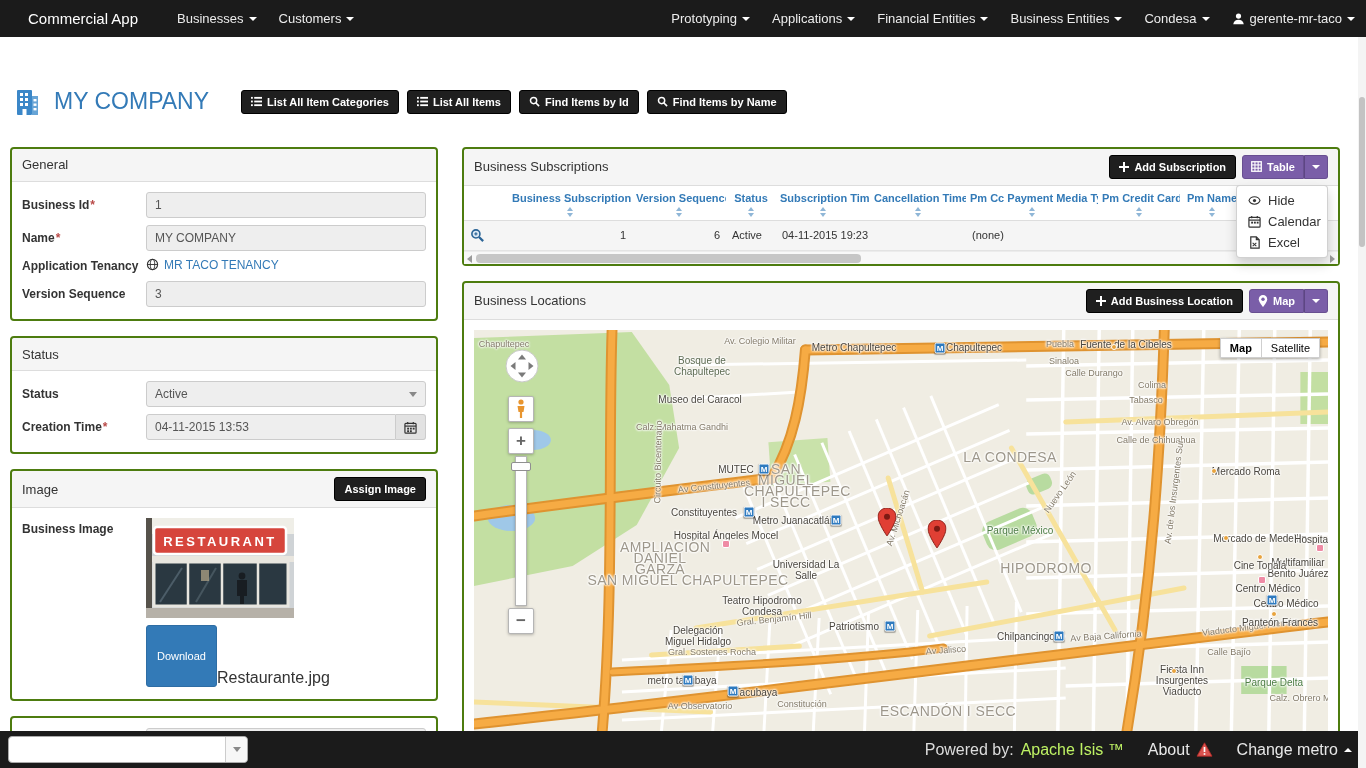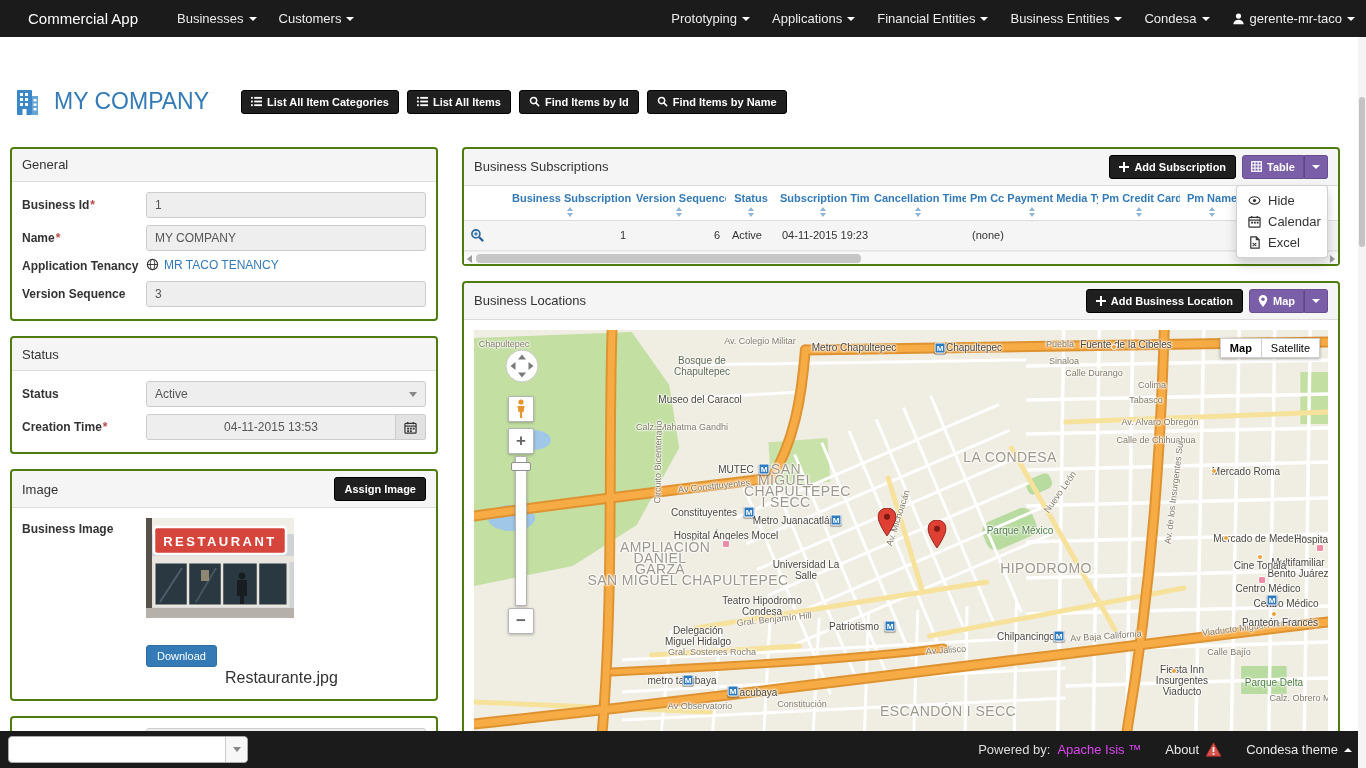--- a/index.html
+++ b/index.html
@@ -39,24 +39,24 @@
   .frow.top { align-items:flex-start; }
   .frow.top .flabel { padding-top:4px; }
   .flabel { width:124px; flex:none; font-size:12px; font-weight:bold; color:#333; }
   .required::after { content:"*"; color:#b94a48; margin-left:1px; }
   .fctrl { flex:1; min-width:0; }
   .ro-input { width:100%; height:26px; background:#eee; border:1px solid #ccc; border-radius:3px; font-size:12px; color:#555; padding:0 8px; font-family:inherit; }
   textarea.ro-input { height:56px; resize:none; padding:5px 8px; }
   .ro-select { position:relative; display:flex; align-items:center; height:26px; background:#eee; border:1px solid #ccc; border-radius:3px; font-size:12px; color:#555; padding:0 8px; }
   .ro-select .sel-caret { position:absolute; right:8px; width:0; height:0; border-left:4px solid transparent; border-right:4px solid transparent; border-top:5px solid #888; }
   .igroup { display:flex; }
-  .igroup .ro-input { border-radius:3px 0 0 3px;text-align:center; }
+  .igroup .ro-input { border-radius:3px 0 0 3px; }
   .iaddon { width:30px; flex:none; background:#e2e2e2; border:1px solid #ccc; border-left:none; border-radius:0 3px 3px 0; display:flex; align-items:center; justify-content:center; cursor:pointer; }
   .blue-link { color:#337ab7; font-size:12px; text-decoration:none; display:inline-flex; align-items:center; gap:5px; cursor:pointer; }
-  .download-row { margin-top:7px; display:flex; align-items:center; gap:8px; }
+  .download-row { margin-top:7px; display:flex; }
   .filename { font-size:16px; color:#333;margin-top:44px; }
   
   .tbl-wrap { overflow:hidden; position:relative; }
   table.sub-tbl { border-collapse:collapse; table-layout:fixed; width:1090px; font-size:11px; }
   .sub-tbl th { color:#337ab7; font-weight:bold; text-align:center; padding:6px 4px 3px; border-bottom:1px solid #ddd; vertical-align:top; background:#fff; white-space:nowrap; overflow:hidden; }
   .sort { display:flex; flex-direction:column; align-items:center; margin-top:3px; cursor:pointer; }
   .tri-u { width:0; height:0; border-left:3px solid transparent; border-right:3px solid transparent; border-bottom:4px solid #337ab7; opacity:.55; }
   .tri-dn { width:0; height:0; border-left:3px solid transparent; border-right:3px solid transparent; border-top:4px solid #337ab7; margin-top:2px; opacity:.55; }
   .sub-tbl td { background:#f5f5f5; border-bottom:1px solid #e3e3e3; padding:7px 6px; color:#333; white-space:nowrap; overflow:hidden; }
   .sub-tbl td.num { text-align:right; }
@@ -86,21 +86,21 @@
   .mt-btn.sel { font-weight:bold; }
   .mt-btn + .mt-btn { border-left:none; }
   .pan-ctl { position:absolute; left:30px; top:18px; cursor:pointer; }
   .pegman { position:absolute; left:34px; top:66px; width:26px; height:26px; background:#fff; border:1px solid #b5b5b5; border-radius:2px; display:flex; align-items:center; justify-content:center; cursor:pointer; box-shadow:0 1px 3px rgba(0,0,0,.25); }
   .zbtn { position:absolute; left:34px; width:26px; height:26px; background:#fff; border:1px solid #b5b5b5; border-radius:2px; color:#666; font-size:17px; font-weight:bold; display:flex; align-items:center; justify-content:center; cursor:pointer; box-shadow:0 1px 3px rgba(0,0,0,.25); }
   .zbtn.plus { top:98px; } .zbtn.plus::before { content:"+"; }
   .zbtn.minus { top:278px; } .zbtn.minus::before { content:"\2212"; }
   .ztrack { position:absolute; left:41px; top:126px; width:12px; height:150px; background:#fff; border:1px solid #b5b5b5; box-shadow:0 1px 3px rgba(0,0,0,.25); cursor:pointer; }
   .zthumb { position:absolute; left:37px; top:132px; width:20px; height:9px; background:#fdfdfd; border:1px solid #8f8f8f; border-radius:2px; cursor:pointer; }
   
-  .footer { position:absolute; left:0; right:0; bottom:0; height:37px; background:#1b1b1b; display:flex; align-items:center; color:#ddd; font-size:13px; z-index:100; }
+  .footer { position:absolute; left:0; right:0; bottom:0; height:37px; background:#1b1b1b; display:flex; align-items:center; color:#ddd; font-size:16px; z-index:100; }
   .theme-select { margin-left:8px; width:240px; height:27px; background:#fff; border:1px solid #aaa; border-radius:4px; display:flex; align-items:center; cursor:pointer; }
   .ts-caretbox { margin-left:auto; width:22px; height:100%; border-left:1px solid #ccc; display:flex; align-items:center; justify-content:center; background:#f7f7f7; border-radius:0 4px 4px 0; }
   .ts-caretbox i { width:0; height:0; border-left:4px solid transparent; border-right:4px solid transparent; border-top:5px solid #888; }
   .footer-right { margin-left:auto; display:flex; align-items:center; gap:7px; padding-right:14px; }
   .footer-right .sep { width:10px; }
   .f-link { color:#e8e8e8; cursor:pointer; display:inline-flex; align-items:center; gap:6px; }
   
   .vscroll { position:absolute; right:0; top:37px; bottom:0; width:8px; background:#f4f4f4; z-index:110; }
   .vthumb { position:absolute; left:1px; top:60px; width:6px; height:150px; background:#c3c3c3; border-radius:3px; cursor:pointer; }
   svg { display:block; }
@@ -773,35 +773,35 @@
 </div>
 
 <div class="footer">
   <div class="theme-select">
     <span class="ts-caretbox">
         <i></i>
       </span>
   </div>
   <div class="footer-right">
     <span>Powered by:</span>
-    <span style="color:#d946ef">Apache Isis ™</span>
+    <span style="color:#bef264">Apache Isis ™</span>
     <span class="sep"></span>
     <span class="f-link">
       <span>About</span>
       <span>
           <svg width="17" height="15" viewBox="0 0 20 18">
             <path d="M10 1 L19 17 H1 Z" fill="#d9534f" stroke="#b52b27" stroke-width="1"></path>
             <rect x="9" y="6" width="2" height="6" fill="#fff"></rect>
             <rect x="9" y="13.4" width="2" height="2" fill="#fff"></rect>
           </svg>
         </span>
     </span>
     <span class="sep"></span>
     <span class="f-link">
-      <span>Condesa theme</span>
+      <span>Change metro</span>
       <i class="caret-u"></i>
     </span>
   </div>
 </div>
 
 <div class="vscroll">
   <div class="vthumb"></div>
 </div>
 
 </body></html>

